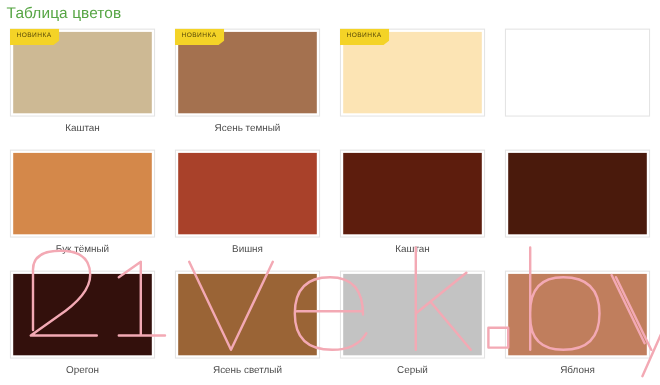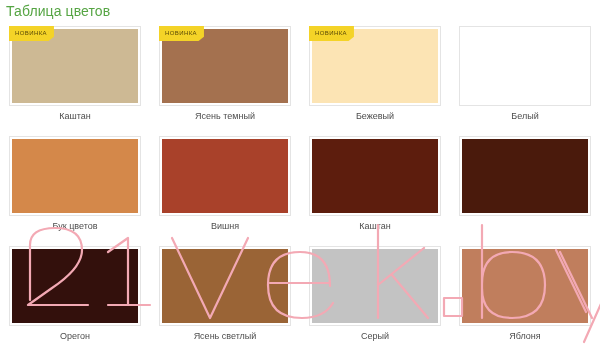--- a/index.html
+++ b/index.html
@@ -141,33 +141,31 @@
           <div class="swatch-color" style="background: rgb(164, 113, 79);"></div>
           <span class="badge-new" style="background: rgb(244, 211, 39); color: rgb(90, 74, 7);">НОВИНКА</span>
         </div>
         <div class="swatch-label" style="color: rgb(77, 77, 77); text-align: center;">Ясень темный</div>
       </div>
       <div class="swatch-cell">
         <div class="swatch-frame">
           <div class="swatch-color" style="background: rgb(252, 228, 180);"></div>
           <span class="badge-new" style="background: rgb(244, 211, 39); color: rgb(90, 74, 7);">НОВИНКА</span>
         </div>
-        <div class="swatch-label" style="color: rgb(77, 77, 77);">Бежевый</div>
       </div>
       <div class="swatch-cell">
         <div class="swatch-frame">
           <div class="swatch-color is-white" style="background: rgb(255, 255, 255);"></div>
         </div>
-        <div class="swatch-label" style="color: rgb(77, 77, 77);">Белый</div>
       </div>
       <div class="swatch-cell">
         <div class="swatch-frame">
           <div class="swatch-color" style="background: rgb(212, 136, 74);"></div>
         </div>
-        <div class="swatch-label" style="color: rgb(77, 77, 77);">Бук цветов</div>
+        <div class="swatch-label" style="color: rgb(77, 77, 77);">Бук тёмный</div>
       </div>
       <div class="swatch-cell">
         <div class="swatch-frame">
           <div class="swatch-color" style="background: rgb(169, 65, 42);"></div>
         </div>
         <div class="swatch-label" style="color: rgb(77, 77, 77);">Вишня</div>
       </div>
       <div class="swatch-cell">
         <div class="swatch-frame">
           <div class="swatch-color" style="background: rgb(93, 29, 13);"></div>

